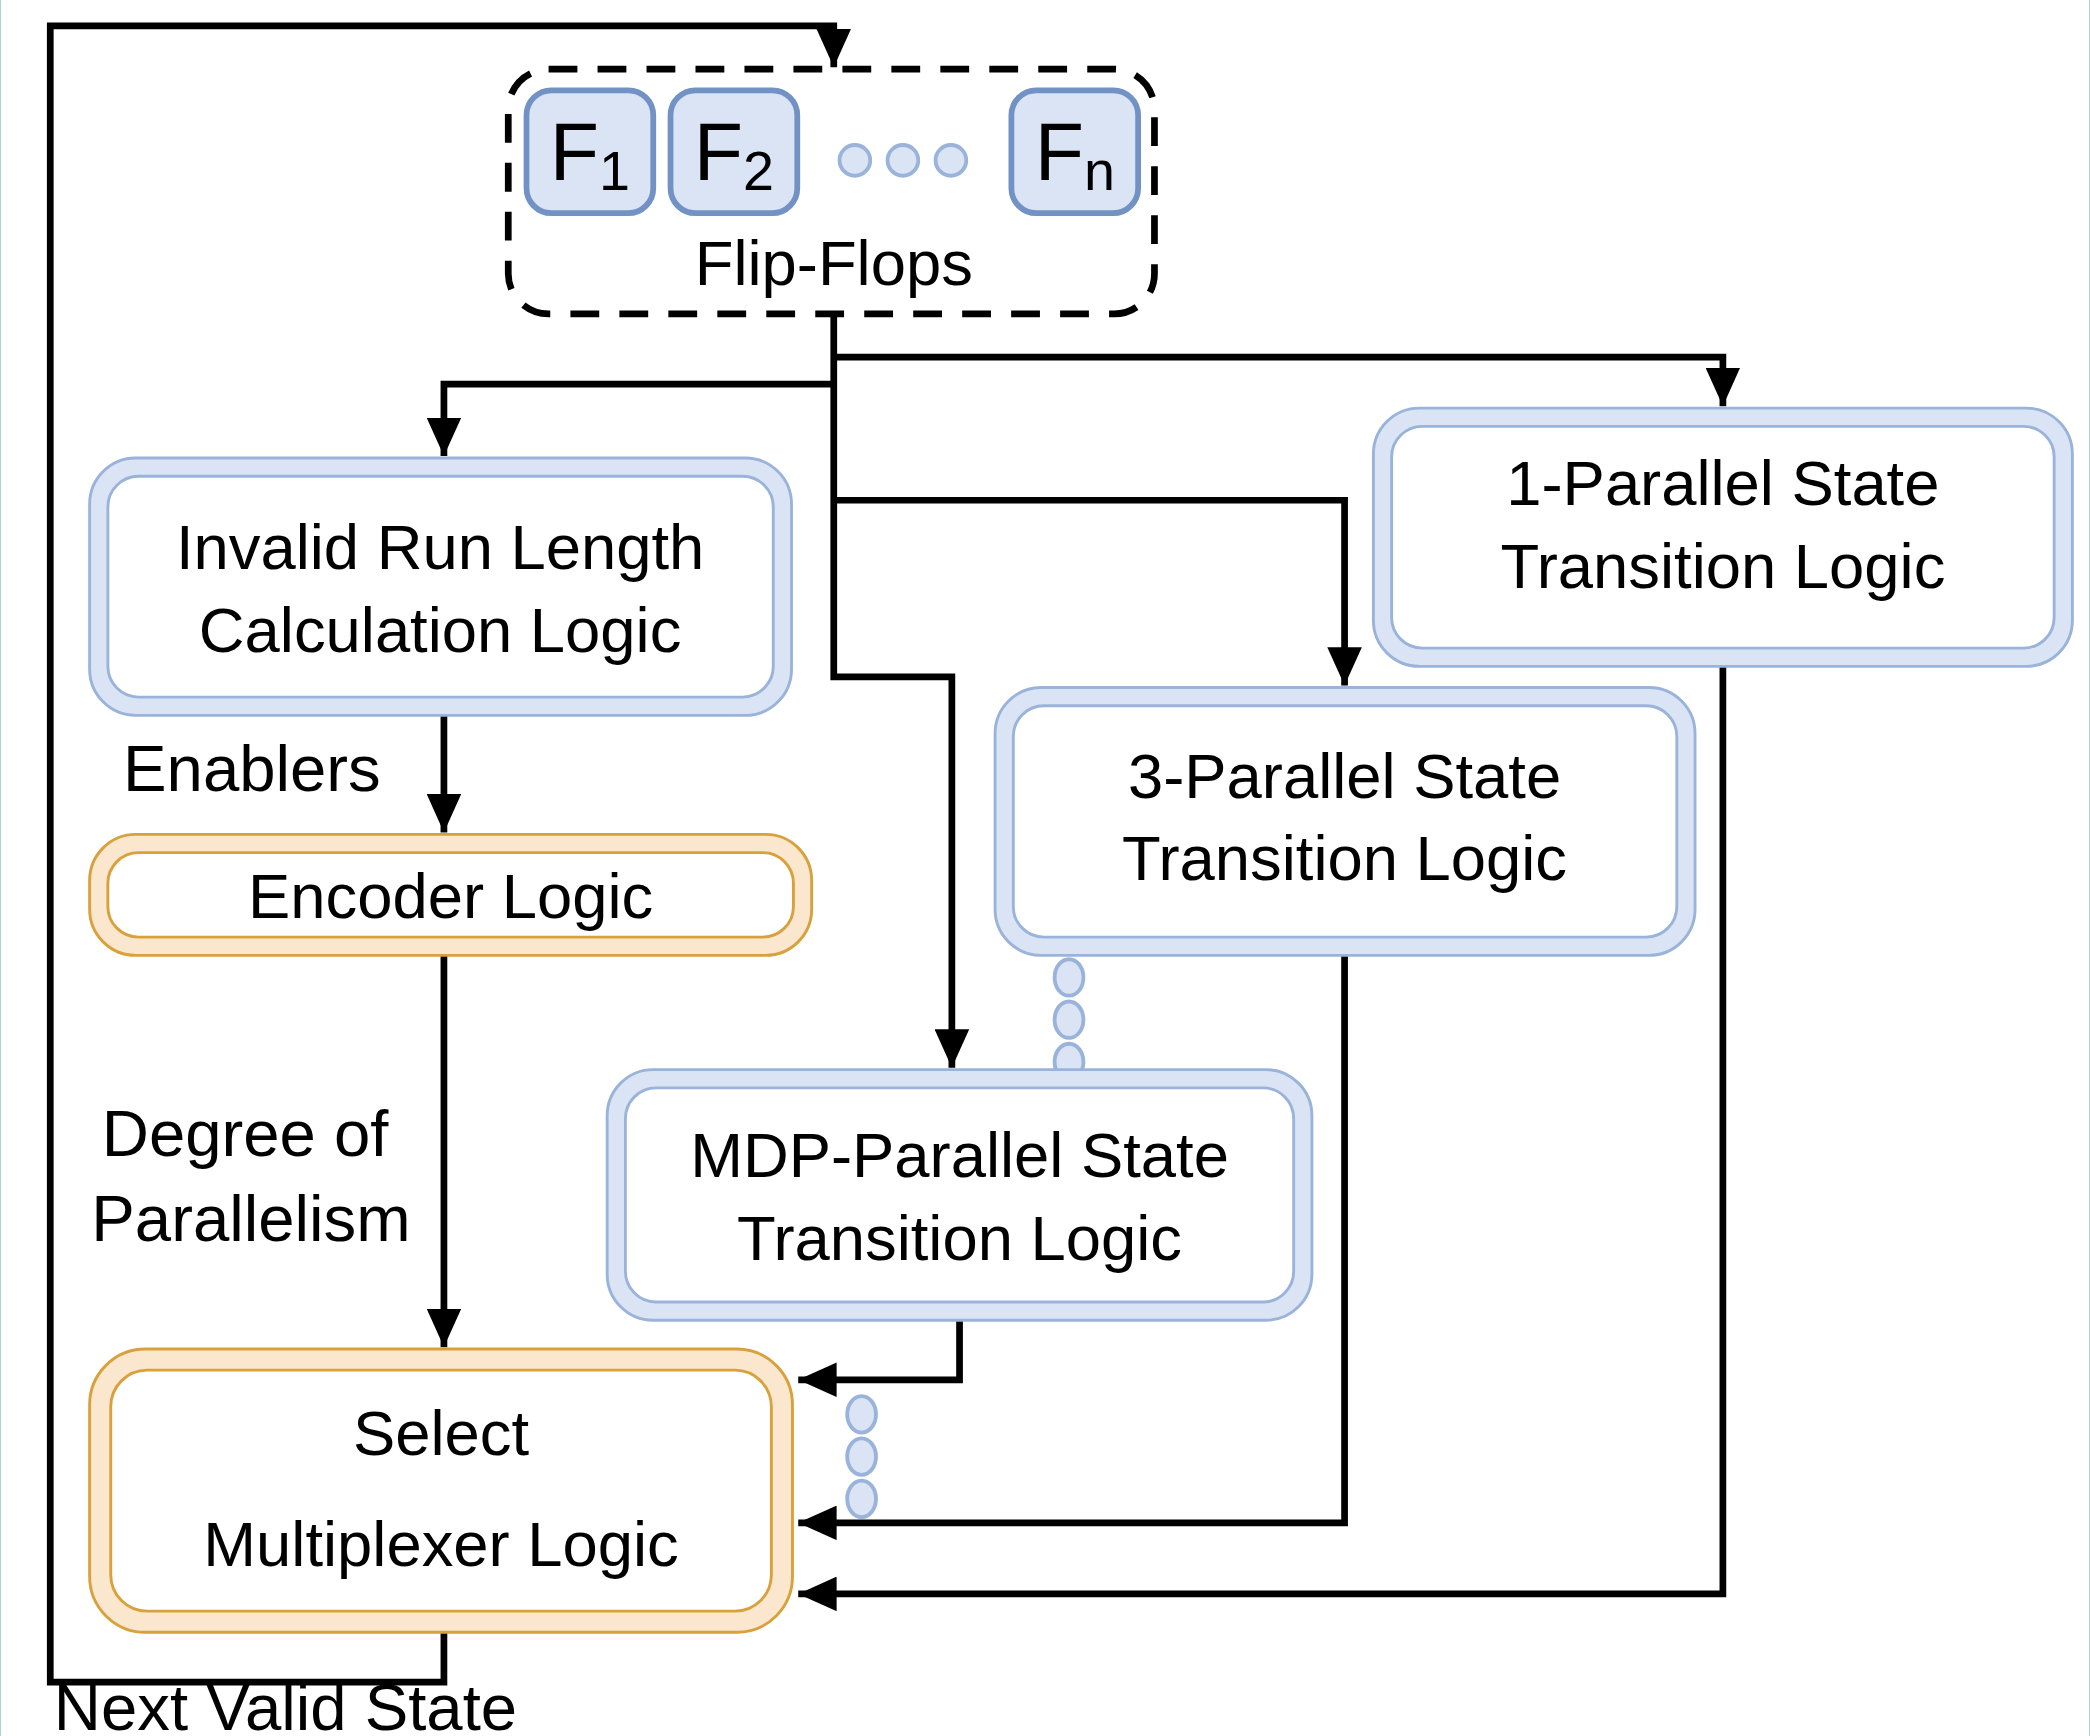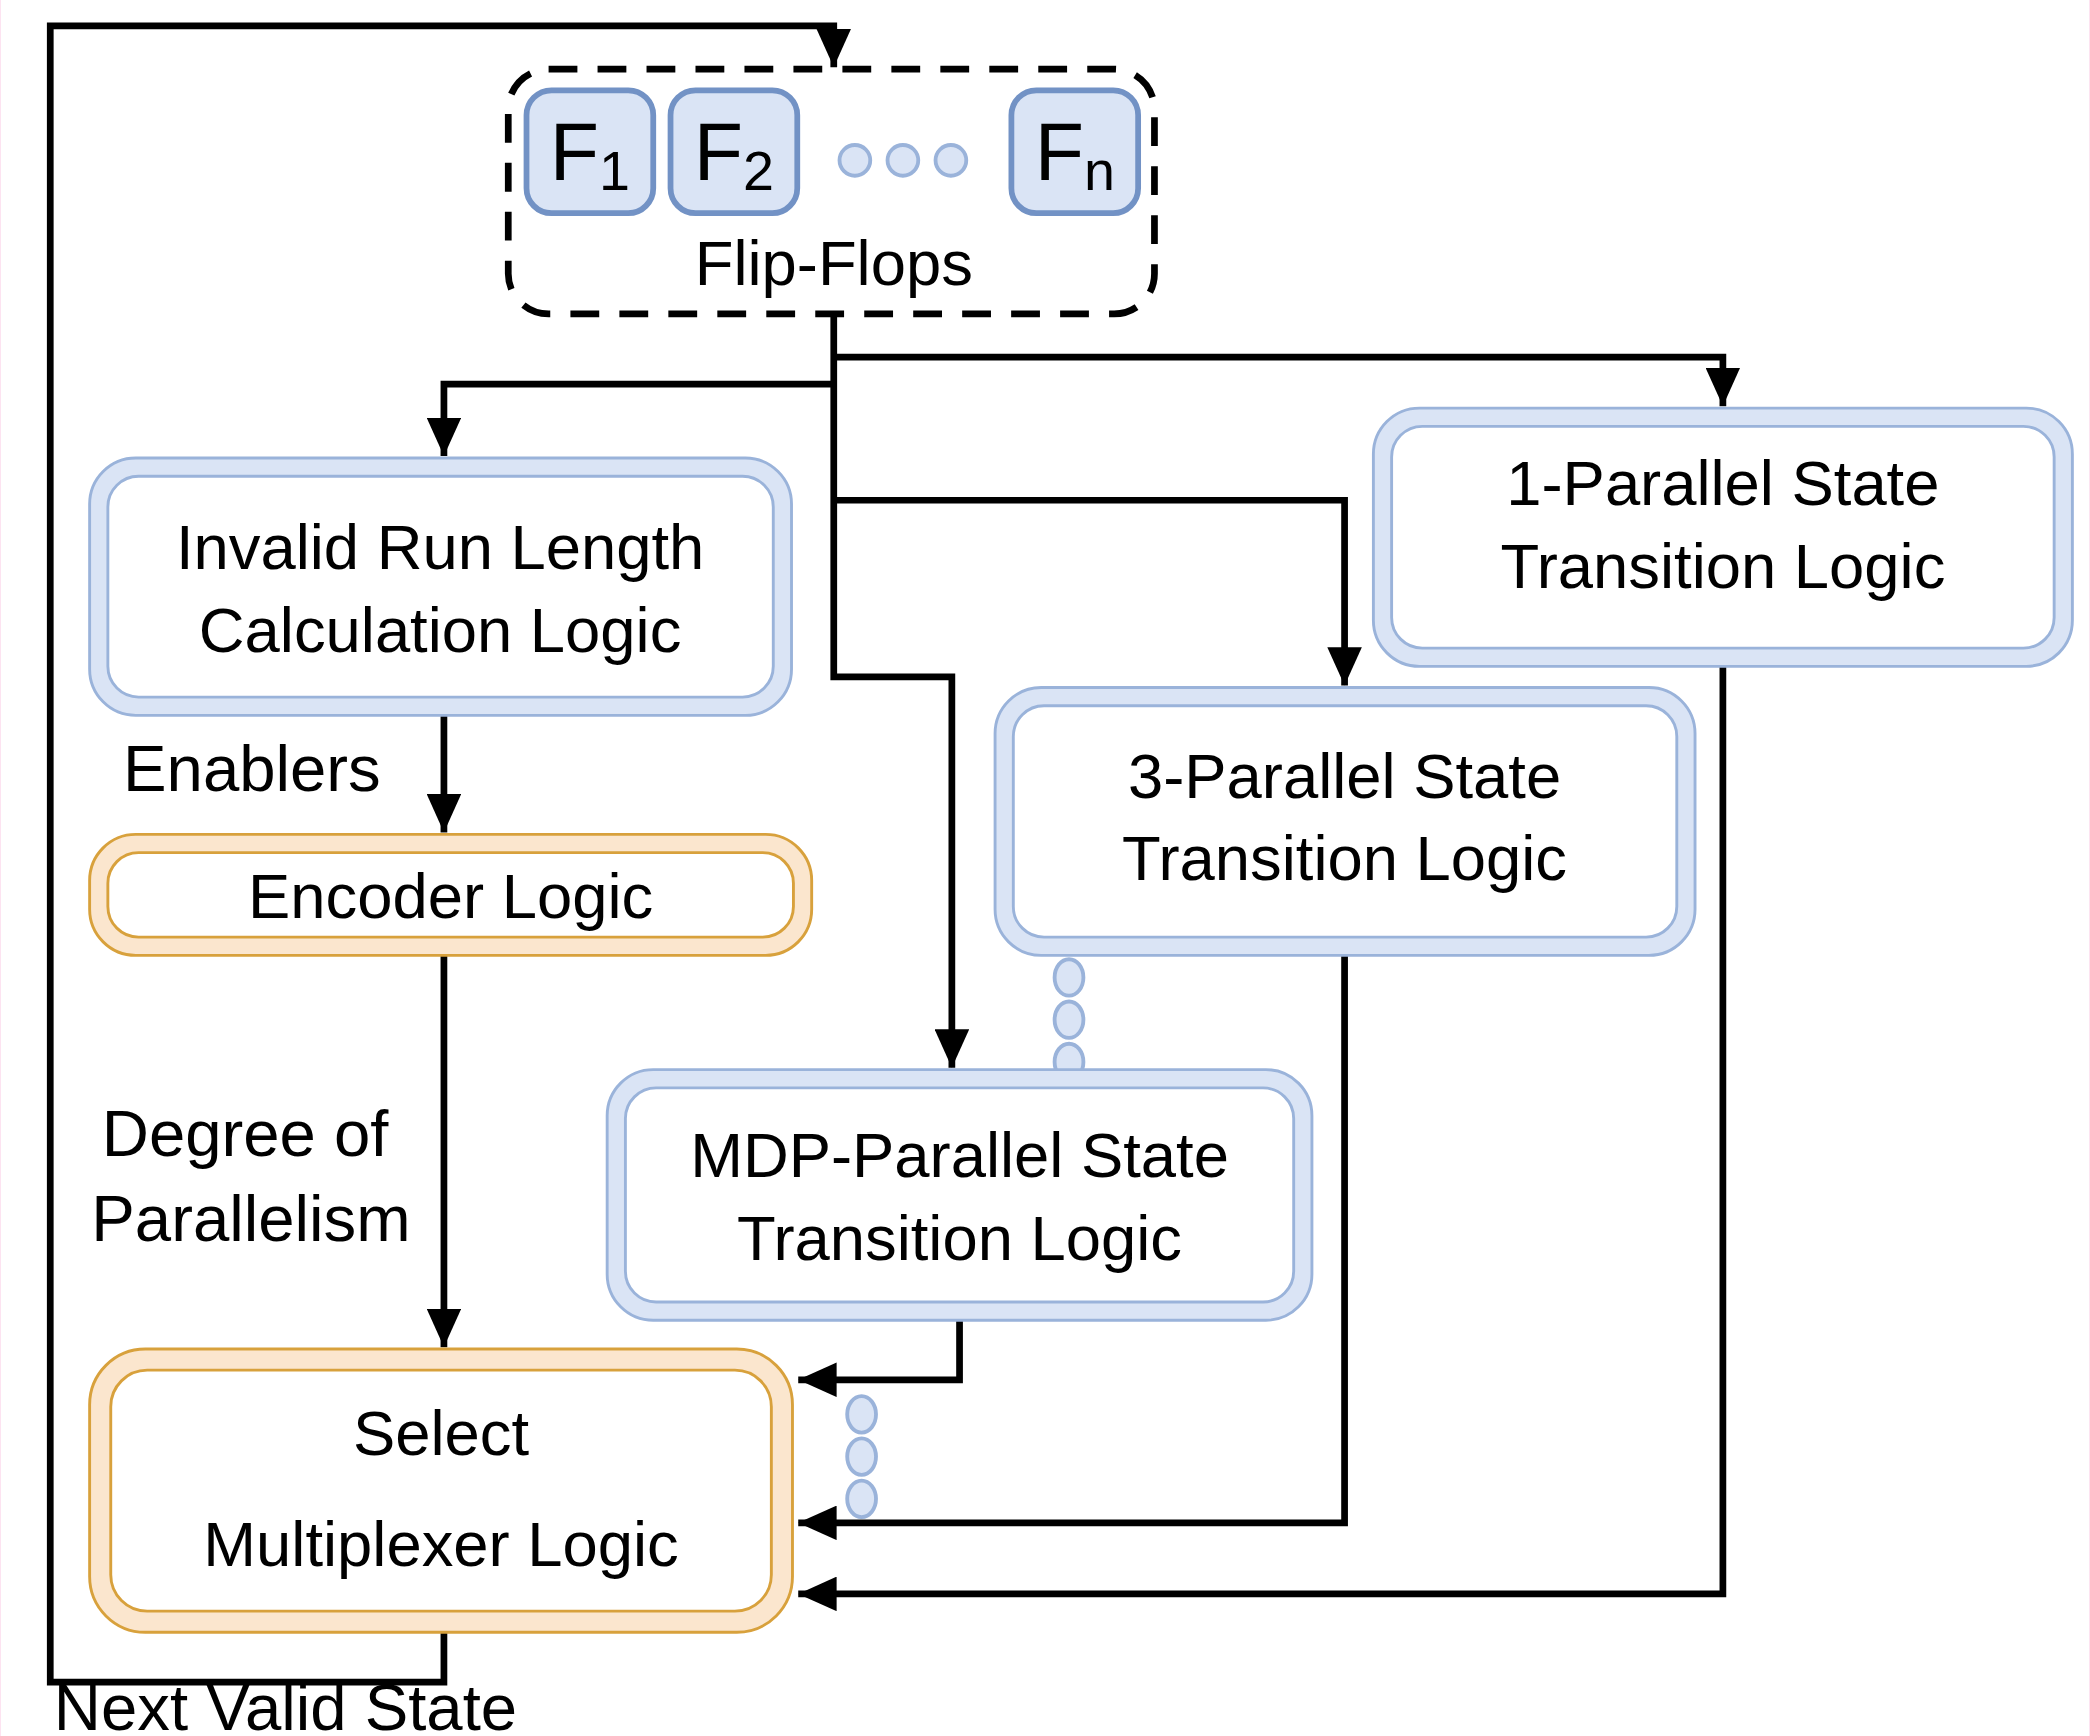--- a/index.html
+++ b/index.html
@@ -1,16 +1,16 @@
 <!DOCTYPE html>
 <html><head>
 <meta charset="utf-8">
 <style>
   html,body{margin:0;padding:0;background:#ffffff;}
-  .page{width:100vw;height:100vh;display:flex;align-items:flex-start;justify-content:flex-start;background:#f9a8d4;}
+  .page{width:100vw;height:100vh;display:flex;align-items:flex-start;justify-content:flex-start;background:#0f766e;}
   svg{display:block;width:100%;height:auto;max-height:100vh;font-family:"Liberation Sans",sans-serif;}
   text{fill:#000000;}
   .boxlabel{font-size:66px;}
   .edgelabel{font-size:68px;}
   .fflabel{font-size:66px;}
   .fbase{font-size:84px;}
   .fsub{font-size:58px;}
   .conn{fill:none;stroke:#000000;stroke-width:7;}
 </style>
 </head>

